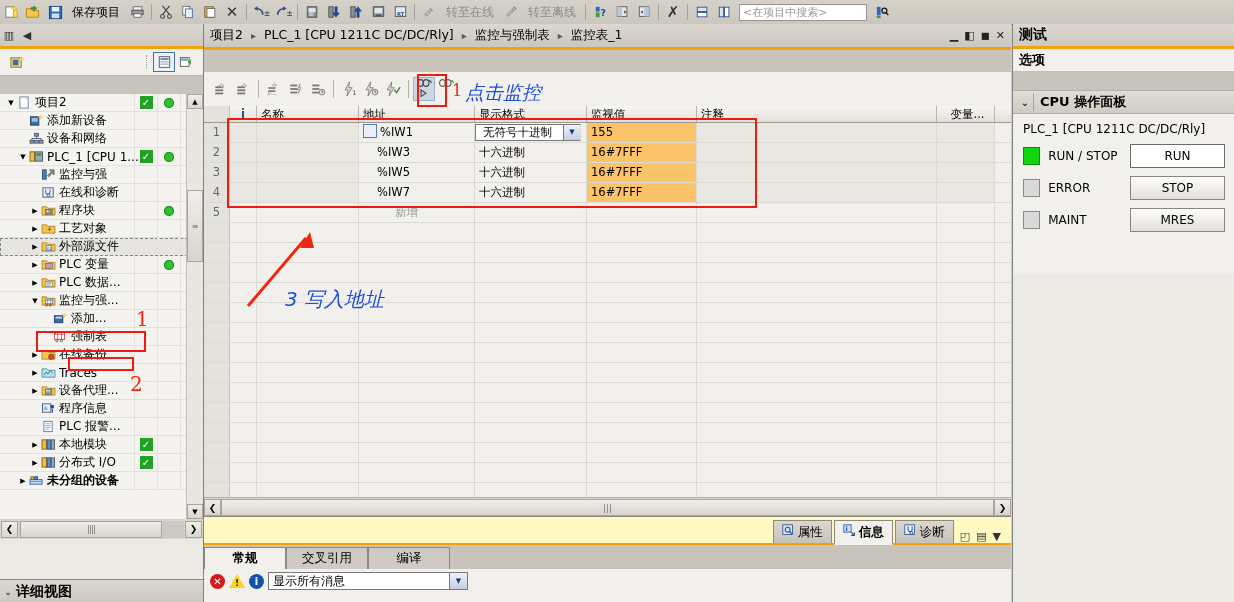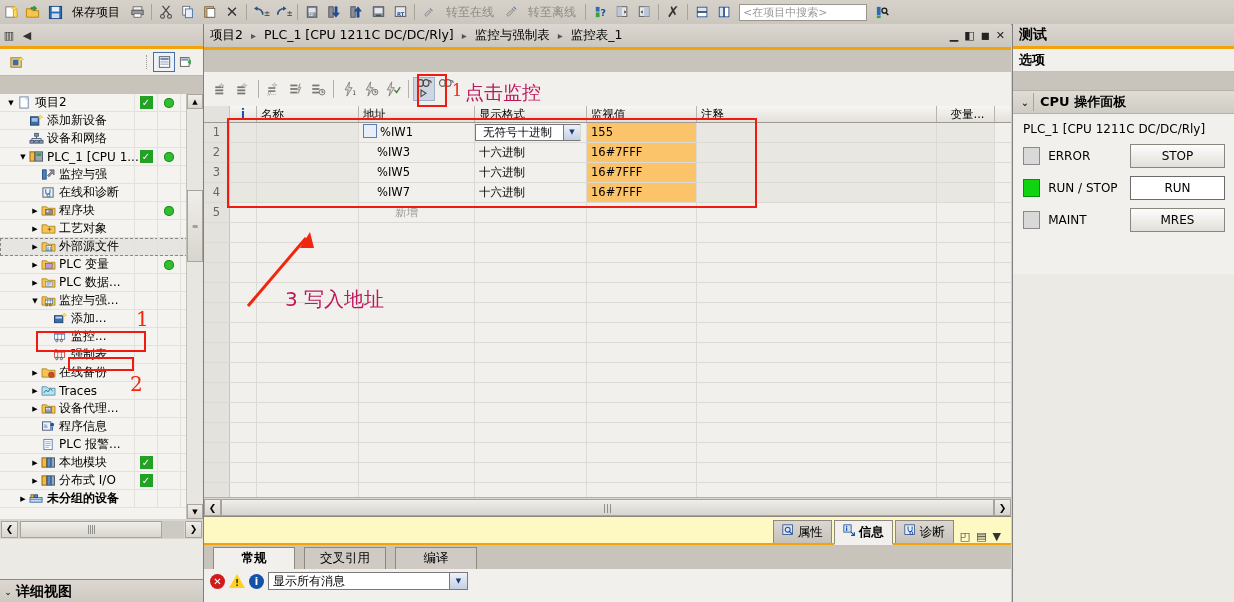--- a/index.html
+++ b/index.html
@@ -133,21 +133,21 @@
     border-bottom:2px solid #f0a30a;padding-right:4px;}
   .ip-tab{height:22px;display:flex;align-items:center;gap:3px;padding:0 8px;
     background:linear-gradient(#dcd8d1,#c6c2ba);border:1px solid #8d8981;border-bottom:none;
     font-size:12.5px;margin-left:2px;}
   .ip-tab.sel{background:#f2f0ec;font-weight:bold;border-bottom:2px solid #f2f0ec;
     margin-bottom:-2px;}
   .ip-right{display:flex;align-items:center;gap:6px;padding:0 6px;font-size:11px;color:#333;}
   .sub-tabs{height:24px;display:flex;align-items:flex-end;background:#c8c4bc;}
   .sub-tab{height:21px;min-width:60px;display:flex;align-items:center;justify-content:center;
     padding:0 10px;font-size:12.5px;background:#cfcbc4;border:1px solid #8d8981;
-    border-bottom:none;margin-left:9px;}
+    border-bottom:none;margin-left:0;}
   .sub-tab.sel{background:#f2f0ec;font-weight:bold;}
   .filterbar{height:24px;background:#f2f0ec;display:flex;align-items:center;padding-left:6px;gap:4px;}
   .badge{width:15px;height:15px;border-radius:50%;display:flex;align-items:center;
     justify-content:center;font-size:10px;font-weight:bold;color:#fff;}
   .b-err{background:#d11a1a;}
   .b-warn{background:#ffd21f;color:#111;border-radius:0;
     clip-path:polygon(50% 0,100% 100%,0 100%);width:16px;height:14px;}
   .b-info{background:#1452a8;}
   .selbox{width:200px;height:18px;background:#fff;border:1px solid #7a7a7a;
     display:flex;align-items:center;box-sizing:border-box;}
@@ -178,21 +178,21 @@
   .ledlbl{font-size:12px;padding-left:8px;width:86px;}
   .cpubtn{width:98px;height:22px;border:1px solid #8a867e;
     background:linear-gradient(#fdfdfd,#e2dfd9);font-size:12px;
     display:flex;align-items:center;justify-content:center;}
   .cpubtn.primary{background:#fff;border:1px solid #6b6b6b;}
   .tp-fill{background:#eceae5;height:334px;}
 
   
   .anno{position:absolute;color:#f01a10;font-weight:bold;pointer-events:none;}
   .box{position:absolute;border:2px solid #f01a10;pointer-events:none;box-sizing:border-box;}
-  .anno-txt{position:absolute;color:#be185d;font-size:19px;white-space:nowrap;}
+  .anno-txt{position:absolute;color:#1d4ed8;font-size:19px;white-space:nowrap;font-style:italic;}
   .anno-num{position:absolute;color:#f0260f;font-size:20px;font-weight:normal;
     font-family:"DejaVu Serif","Liberation Serif",serif;}
 </style>
 </head>
 <body>
 
 <div class="app">
 
   <div class="toolbar">
     <div class="tb-ico">
@@ -615,39 +615,20 @@
             <span style="display:inline-block;width:42px"></span>
             <span class="arrow"></span>
             <span class="ic">
               <svg width="15" height="13" viewBox="0 0 16 14">
                 <rect x="1.5" y="4" width="9" height="7.5" fill="#3b6ea8" stroke="#1e4270"></rect>
                 <rect x="2.6" y="5" width="7" height="2" fill="#c6d9f2"></rect>
                 <path d="M12 1l.8 1.8 1.8.5-1.8.6-.8 1.8-.8-1.8-1.8-.6 1.8-.5z" fill="#ffe97a" stroke="#d9a400" stroke-width=".4"></path>
               </svg>
             </span>
             <span class="lbl">添加...</span>
-            <span class="cols">
-              <span class="colcell"></span>
-              <span class="colcell"></span>
-              <span class="colcell"></span>
-            </span>
-          </div>
-          <div class="trow">
-            <span style="display:inline-block;width:42px"></span>
-            <span class="arrow"></span>
-            <span class="ic">
-              <svg width="15" height="13" viewBox="0 0 16 14">
-                <rect x="1.5" y="2.5" width="11" height="7.5" fill="#fff" stroke="#3b6ea8" stroke-width=".8"></rect>
-                <path d="M1.5 4.6h11M5 2.5v7.5M9 2.5v7.5" stroke="#3b6ea8" stroke-width=".7"></path>
-                <rect x="1.5" y="2.5" width="11" height="2.1" fill="#5a8ec9"></rect>
-                <circle cx="4" cy="11.5" r="1.2" fill="none" stroke="#444" stroke-width=".8"></circle>
-                <circle cx="9" cy="11.5" r="1.2" fill="none" stroke="#444" stroke-width=".8"></circle>
-              </svg>
-            </span>
-            <span class="lbl">监控...</span>
             <span class="cols">
               <span class="colcell"></span>
               <span class="colcell"></span>
               <span class="colcell"></span>
             </span>
           </div>
           <div class="trow">
             <span style="display:inline-block;width:42px"></span>
             <span class="arrow"></span>
             <span class="ic">
@@ -1211,28 +1192,28 @@
     <div class="tp-opt">选项</div>
     <div class="tp-gap"></div>
     <div class="tp-sect">
       <div class="cv">⌄</div>
       <div class="st">CPU 操作面板</div>
     </div>
     <div class="tp-body">
       <div class="tp-dev">PLC_1 [CPU 1211C DC/DC/Rly]</div>
       <div id="led-rows">
           <div class="ledrow">
+            <span class="led on"></span>
+            <span class="ledlbl">RUN / STOP</span>
+            <span class="cpubtn primary">RUN</span>
+          </div>
+          <div class="ledrow">
             <span class="led"></span>
             <span class="ledlbl">ERROR</span>
             <span class="cpubtn">STOP</span>
-          </div>
-          <div class="ledrow">
-            <span class="led on"></span>
-            <span class="ledlbl">RUN / STOP</span>
-            <span class="cpubtn primary">RUN</span>
           </div>
           <div class="ledrow">
             <span class="led"></span>
             <span class="ledlbl">MAINT</span>
             <span class="cpubtn">MRES</span>
           </div>
         </div>
     </div>
     <div class="tp-fill"></div>
   </div>

